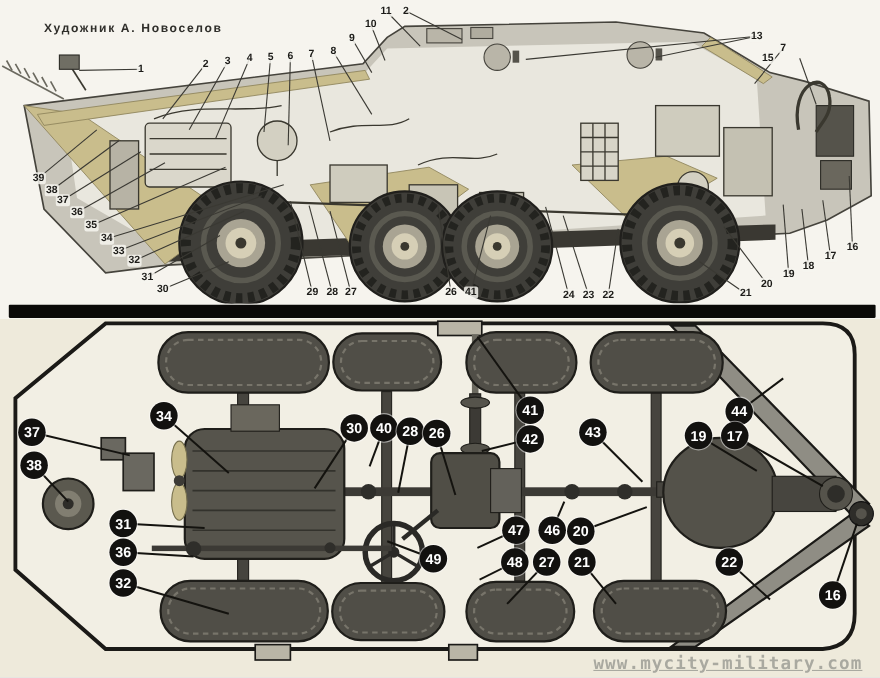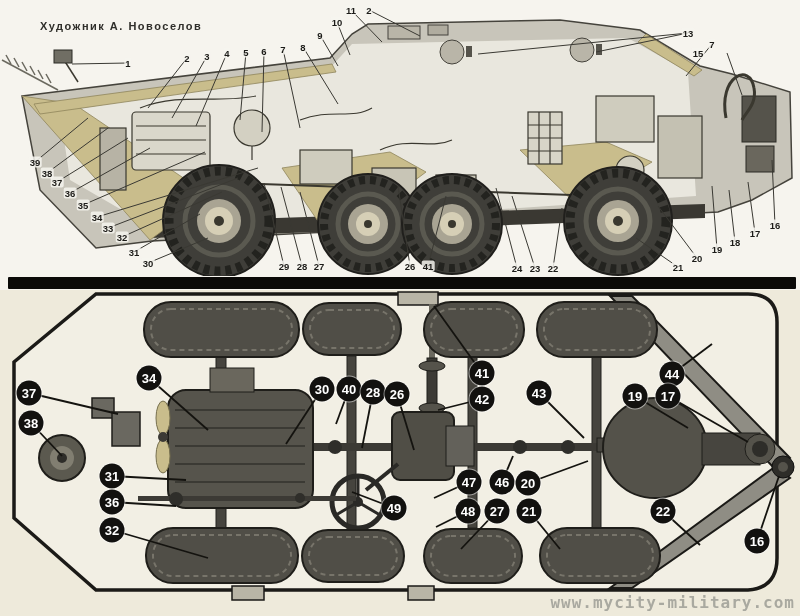--- a/index.html
+++ b/index.html
@@ -31,23 +31,23 @@
   .callout-circle{
     position:absolute;transform:translate(-50%,-50%);
     width:25px;height:25px;border-radius:50%;
     background:#12110f;color:#fff;text-align:center;
     font:bold 13px/25px "Liberation Sans",sans-serif;
     box-shadow:0 0 0 1px rgba(255,255,255,0.5);
   }
   .leader-thin{stroke:#3a3933;stroke-width:1;}
   .leader-thick{stroke:#14130f;stroke-width:1.8;}
   #watermark{
-    position:absolute;right:5px;top:593px;
+    position:absolute;right:16px;top:593px;
     font:bold 16px "DejaVu Sans Mono",monospace;
-    color:#a2a29a;letter-spacing:1px;opacity:.9;white-space:nowrap;
+    color:#a2a29a;letter-spacing:1px;opacity:.9;white-space:nowrap;text-decoration:underline;
   }
 </style>
 </head>
 <body>
 
 <div id="stage">
 
   <svg id="art-top" class="art" width="800" height="276" viewBox="0 0 800 276">
 
     <g stroke="#6b695f" stroke-width="1.5">

